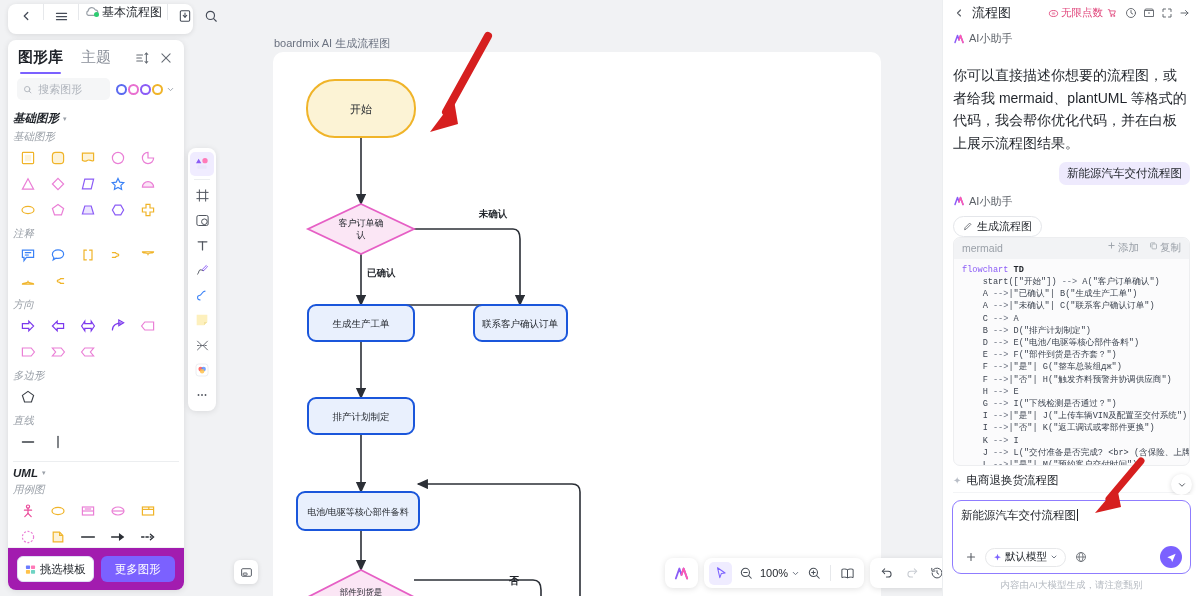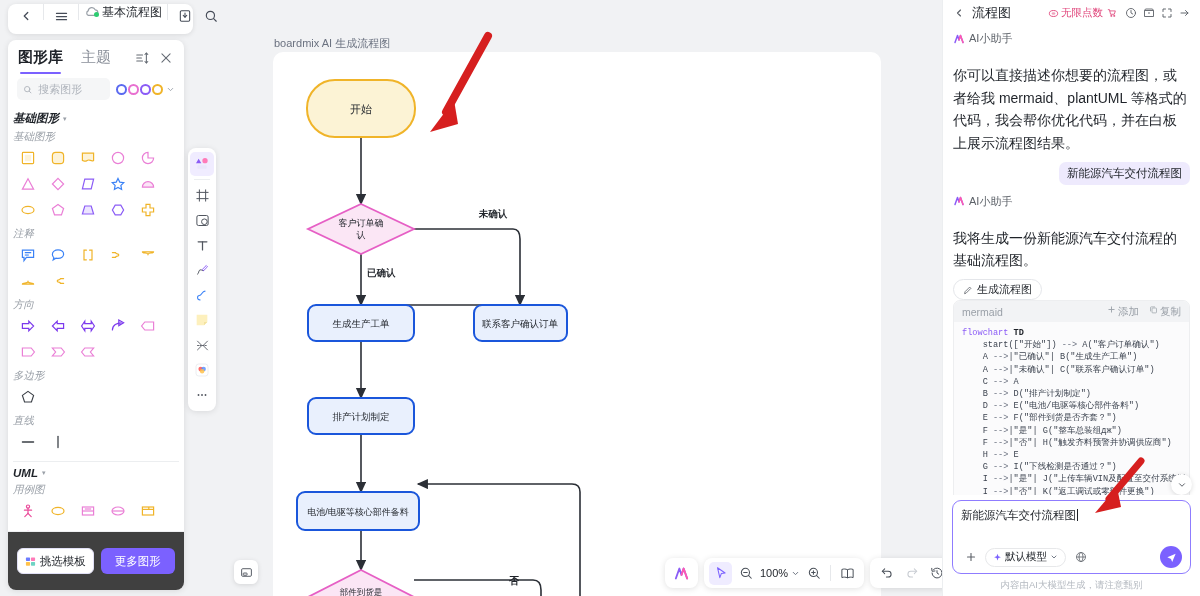--- a/index.html
+++ b/index.html
@@ -72,22 +72,22 @@
   .grp-title .car { font-size: 7px; color: #9aa0a8; }
   .sub-title { font-size: 10.5px; color: #9aa0a8; margin: 4px 0 1px 0; }
   .shape-row { display: flex; flex-wrap: wrap; gap: 0; }
   .shape-cell {
     width: 30px; height: 26px; display: flex; align-items: center; justify-content: center;
     cursor: pointer; border-radius: 4px;
   }
   .sp-div { height: 1px; background: #eceef0; margin: 6px 0 2px 0; }
 
   .sp-footer {
-    padding: 16px 9px; display: flex; gap: 7px; border-top: 1px solid #f0f1f3;
-    background:#404040;
+    padding: 8px 9px; display: flex; gap: 7px; border-top: 1px solid #f0f1f3;
+    background:#a21caf;
   }
   .btn-outline {
     flex: 1; height: 26px; border: 1px solid #e0dff5; border-radius: 6px;
     display: flex; align-items: center; justify-content: center; gap: 4px;
     font-size: 11.5px; color: #1f2329; cursor: pointer; background:#fff;
   }
   .btn-solid {
     flex: 1; height: 26px; border-radius: 6px; background: #7b61ff;
     display: flex; align-items: center; justify-content: center;
     font-size: 11.5px; color: #fff; cursor: pointer;
@@ -944,21 +944,20 @@
 
       <div class="user-bubble">新能源汽车交付流程图</div>
 
       <div class="msg-who" style="margin-top:9px">
         <svg width="12" height="12" viewBox="0 0 24 24">
           <path d="M4 19 L9 5 L12 14 L15 5 L20 19" stroke="#8b5cf6" stroke-width="3" fill="none" stroke-linejoin="round" stroke-linecap="round"></path>
           <path d="M12 14 L15 5 L20 19" stroke="#ff59b0" stroke-width="3" fill="none" stroke-linejoin="round" stroke-linecap="round"></path>
           </svg>
         <span class="msg-who-name">AI小助手</span>
       </div>
-      <div class="msg-text">我将生成一份新能源汽车交付流程的基础流程图。</div>
 
       <div class="gen-chip">
         <svg width="10" height="10" viewBox="0 0 24 24" fill="none" stroke="#5c6168" stroke-width="1.9" stroke-linecap="round" stroke-linejoin="round">
           <path d="M4 20l1-4L16 5l3 3L8 19z"></path>
           </svg>
         <span>生成流程图</span>
       </div>
 
       <div class="code-card">
         <div class="code-head">

